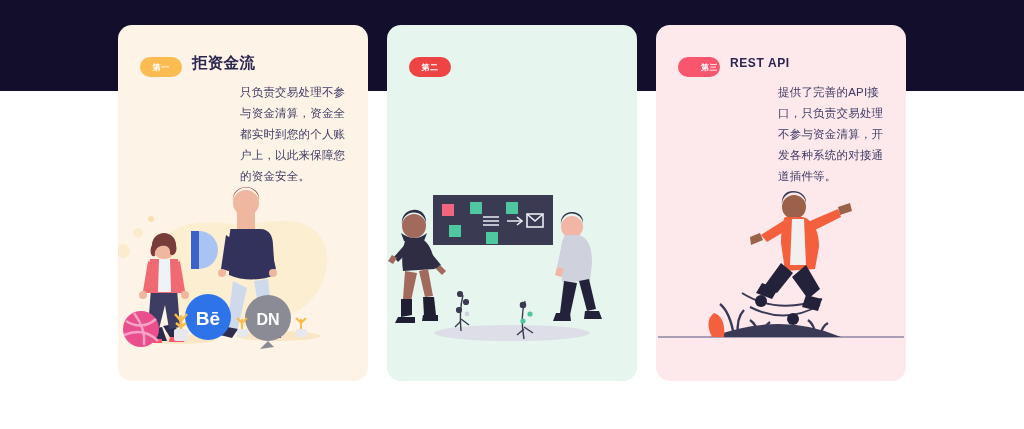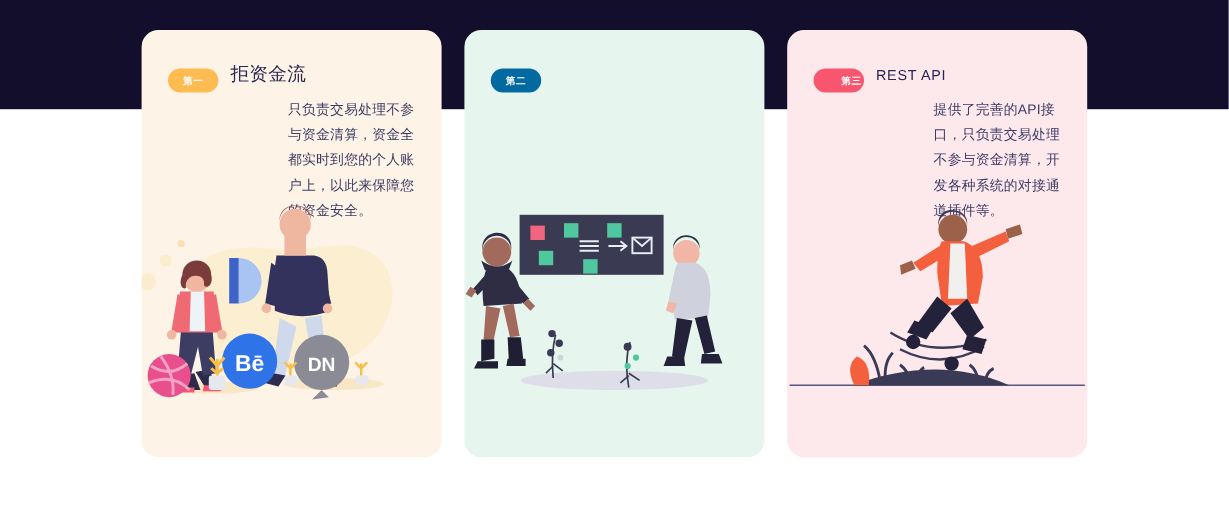--- a/index.html
+++ b/index.html
@@ -34,39 +34,39 @@
 
   .badge {
     flex: 0 0 auto;
     width: 42px; height: 20px; border-radius: 10px;
     display: flex; align-items: center; justify-content: center;
     font-size: 8px; color: #ffffff; letter-spacing: .5px;
     font-weight: bold;
     margin-top: 4px;
   }
   .badge-1 { background: #fcbc52; }
-  .badge-2 { background: #0369a1; }
+  .badge-2 { background: #ef4444; }
   .badge-3 { background: #f8566e; padding-left: 21px; }
 
   .head-text { flex: 1 1 auto; }
 
   .card-title {
-    font-size: 15.5px; font-weight: normal; color: #2b2550;
+    font-size: 15.5px; font-weight: bold; color: #2b2550;
     line-height: 20px; letter-spacing: .3px;
   }
   .card-title.latin { font-size: 12px; letter-spacing: .6px; }
 
   .card-desc {
     margin-top: 9px;
     font-size: 11.5px; color: #3e3a63; line-height: 21px;
     letter-spacing: .2px;
     margin-left: 48px;
   }
 
-  .illo { position: absolute; left: 0; bottom: 16px; width: 250px; height: 200px; }
+  .illo { position: absolute; left: 0; bottom: 0; width: 250px; height: 200px; }
   .illo svg { display: block; width: 250px; height: 200px; }
 </style>
 </head>
 <body>
 
 <div id="root">
 
   <div class="top-band"></div>
 
   <div class="cards">

